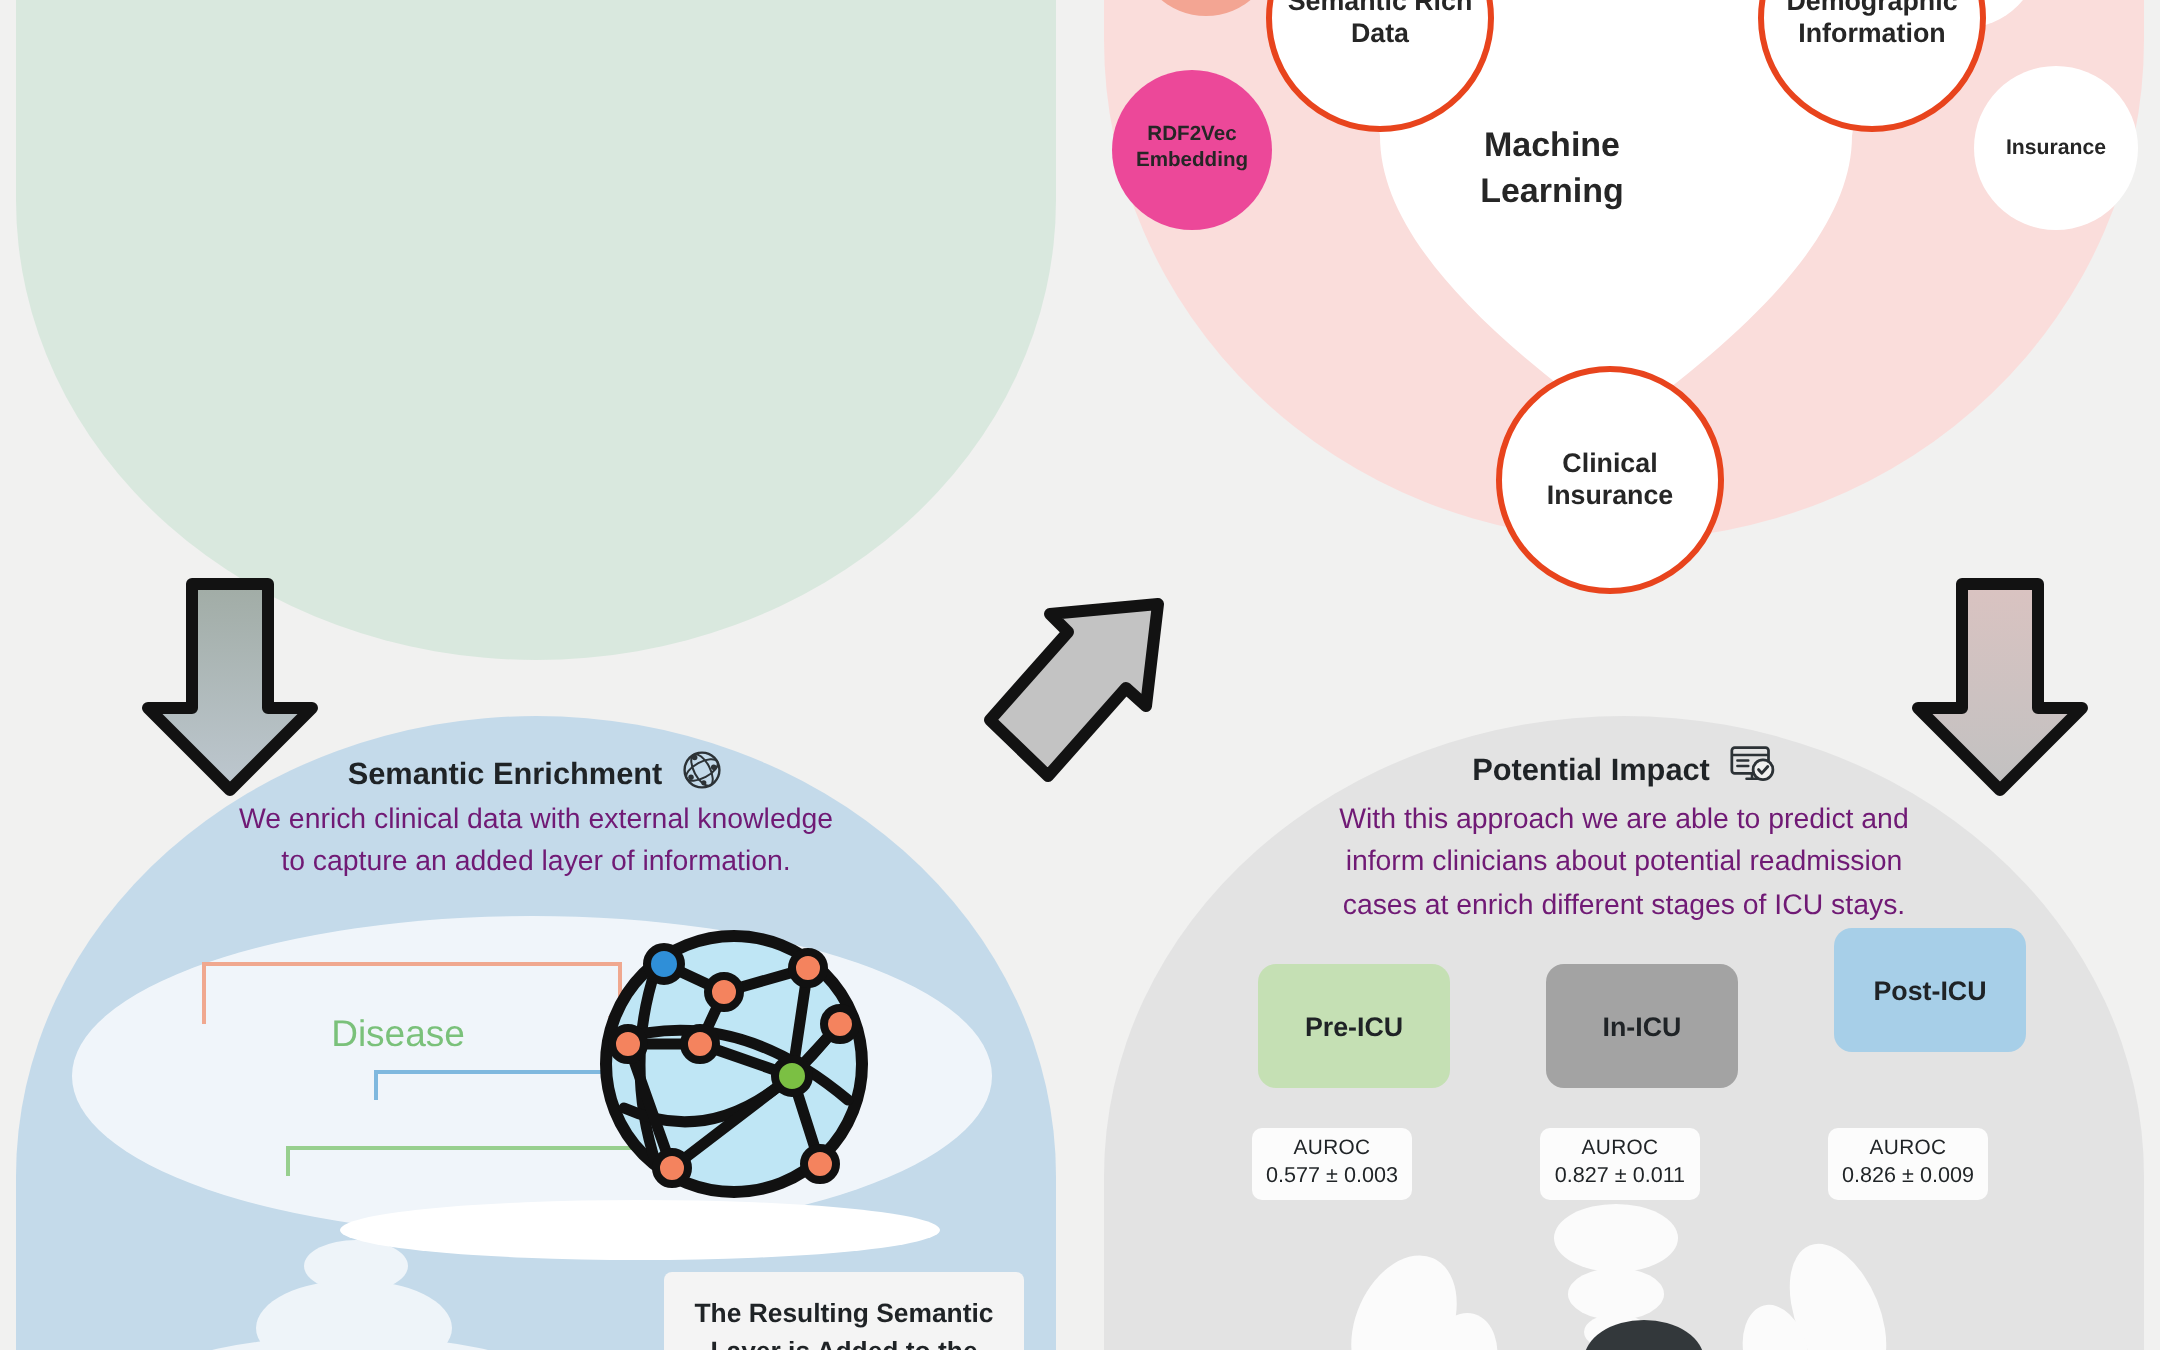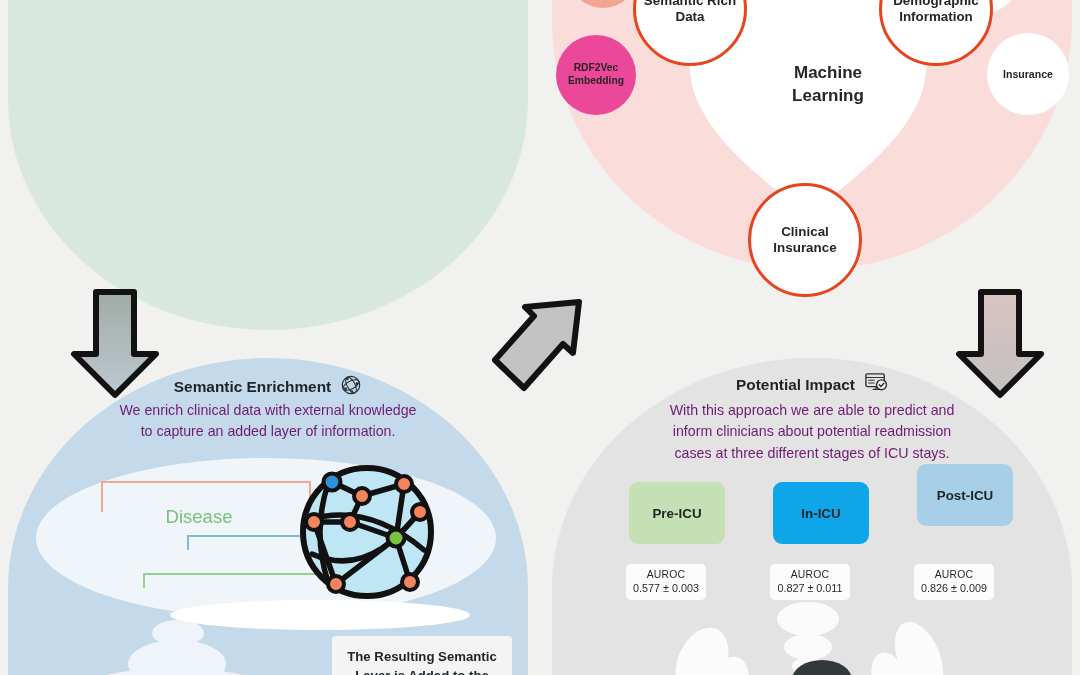--- a/index.html
+++ b/index.html
@@ -64,21 +64,21 @@
   #heart-wrap {
     position: absolute;
     left: 688px;
     top: -18px;
     width: 240px;
     height: 230px;
     z-index: 3;
   }
   #ml-label {
     position: absolute;
-    left: 708px;
+    left: 656px;
     top: 62px;
     width: 240px;
     text-align: center;
     font-weight: bold;
     font-size: 17px;
     line-height: 1.35;
     color: #262626;
     z-index: 5;
   }
 
@@ -220,21 +220,21 @@
     border-radius: 9px;
     display: flex;
     align-items: center;
     justify-content: center;
     font-weight: bold;
     font-size: 13.4px;
     color: #1f2326;
     z-index: 8;
   }
   #stage-pre  { left: 629px; top: 482px; background: #c5e0b4; }
-  #stage-in   { left: 773px; top: 482px; background: #0ea5e9; }
+  #stage-in   { left: 773px; top: 482px; background: #a3a3a3; }
   #stage-post { left: 917px; top: 464px; background: #a7cfe8; }
 
   .auroc-box {
     position: absolute;
     width: 80px;
     background: #fcfcfc;
     border-radius: 5px;
     padding: 5px 3px 6px;
     box-sizing: border-box;
     text-align: center;
@@ -463,21 +463,21 @@
           <path d="M10 19 h6 M13 16 v3" stroke="#2c3236" stroke-width="1.4" stroke-linecap="round"></path>
           <circle cx="19" cy="14" r="5.4" fill="#f1f1f0" stroke="#2c3236" stroke-width="1.5"></circle>
           <path d="M16.6 14 l1.8 1.9 l3.2 -3.6" fill="none" stroke="#2c3236" stroke-width="1.6" stroke-linecap="round" stroke-linejoin="round"></path>
         </svg>
       </span>
     </div>
 
     <div class="sec-body" style="top:42px;">
       <div>With this approach we are able to predict and</div>
       <div>inform clinicians about potential readmission</div>
-      <div>cases at three different stages of ICU stays.</div>
+      <div>cases at enrich different stages of ICU stays.</div>
     </div>
   </div>
 
   <div class="stage-box" id="stage-pre">
     <span>Pre-ICU</span>
   </div>
   <div class="stage-box" id="stage-in">
     <span>In-ICU</span>
   </div>
   <div class="stage-box" id="stage-post">

